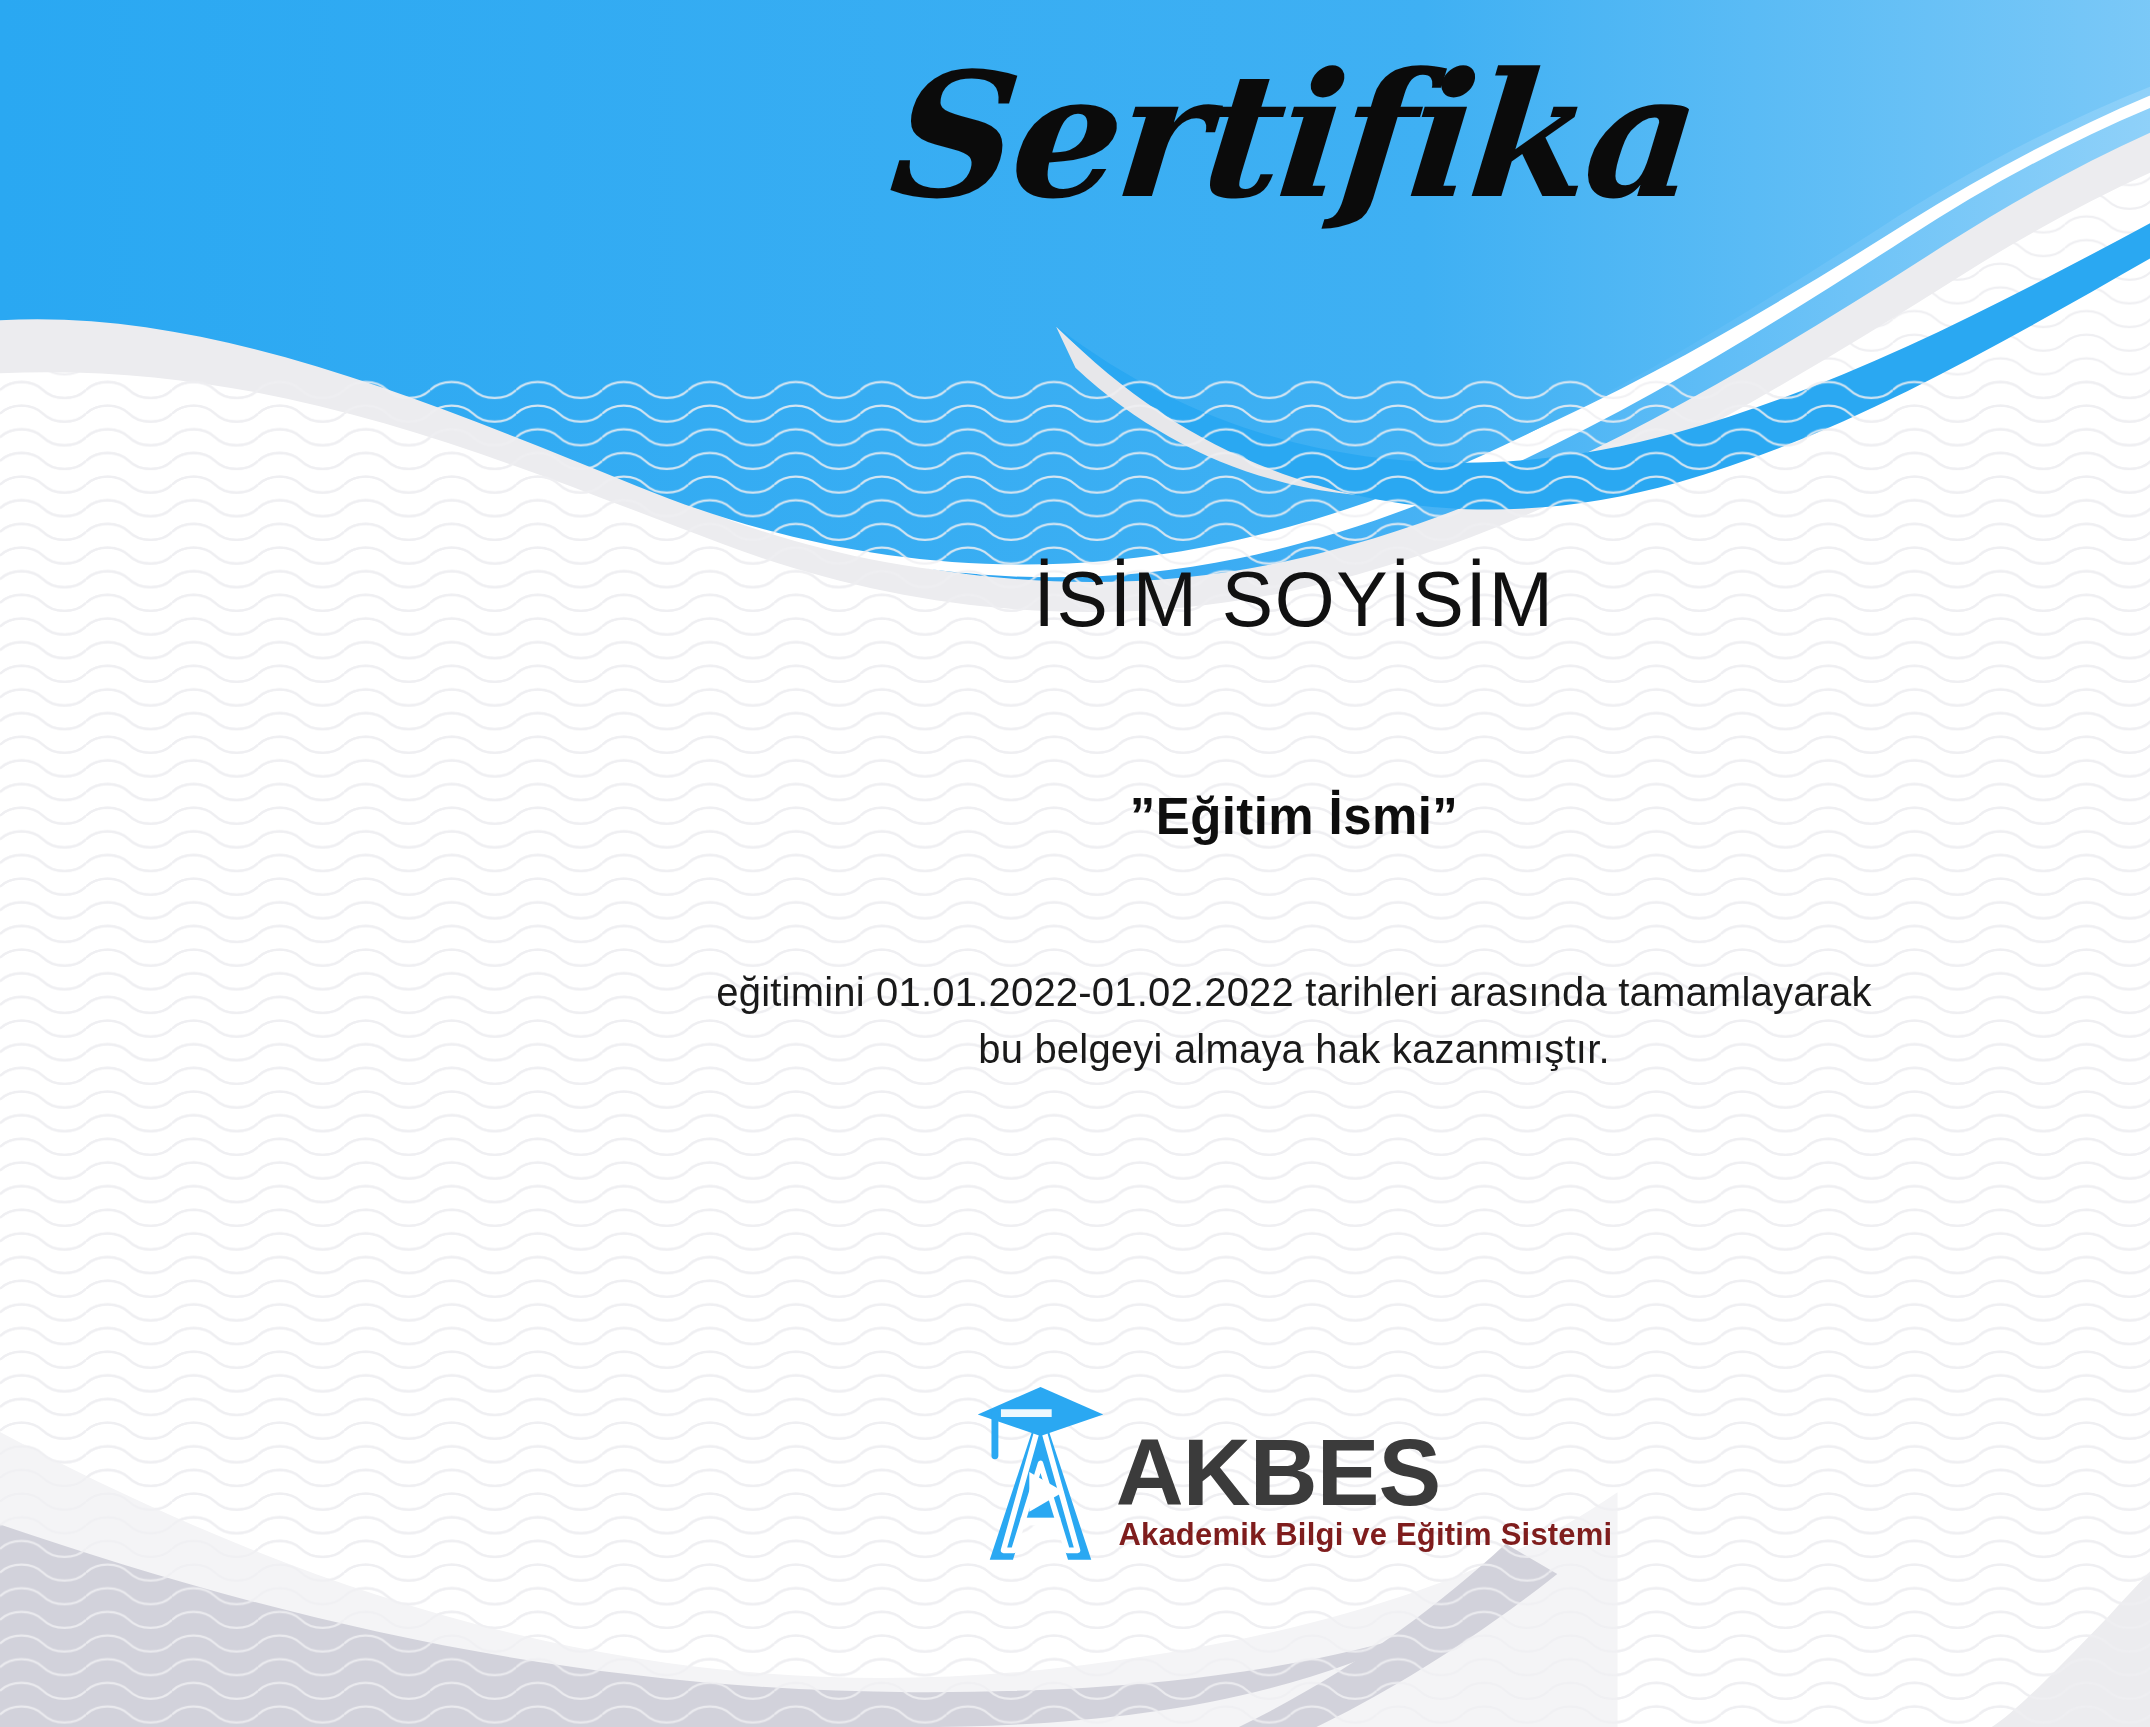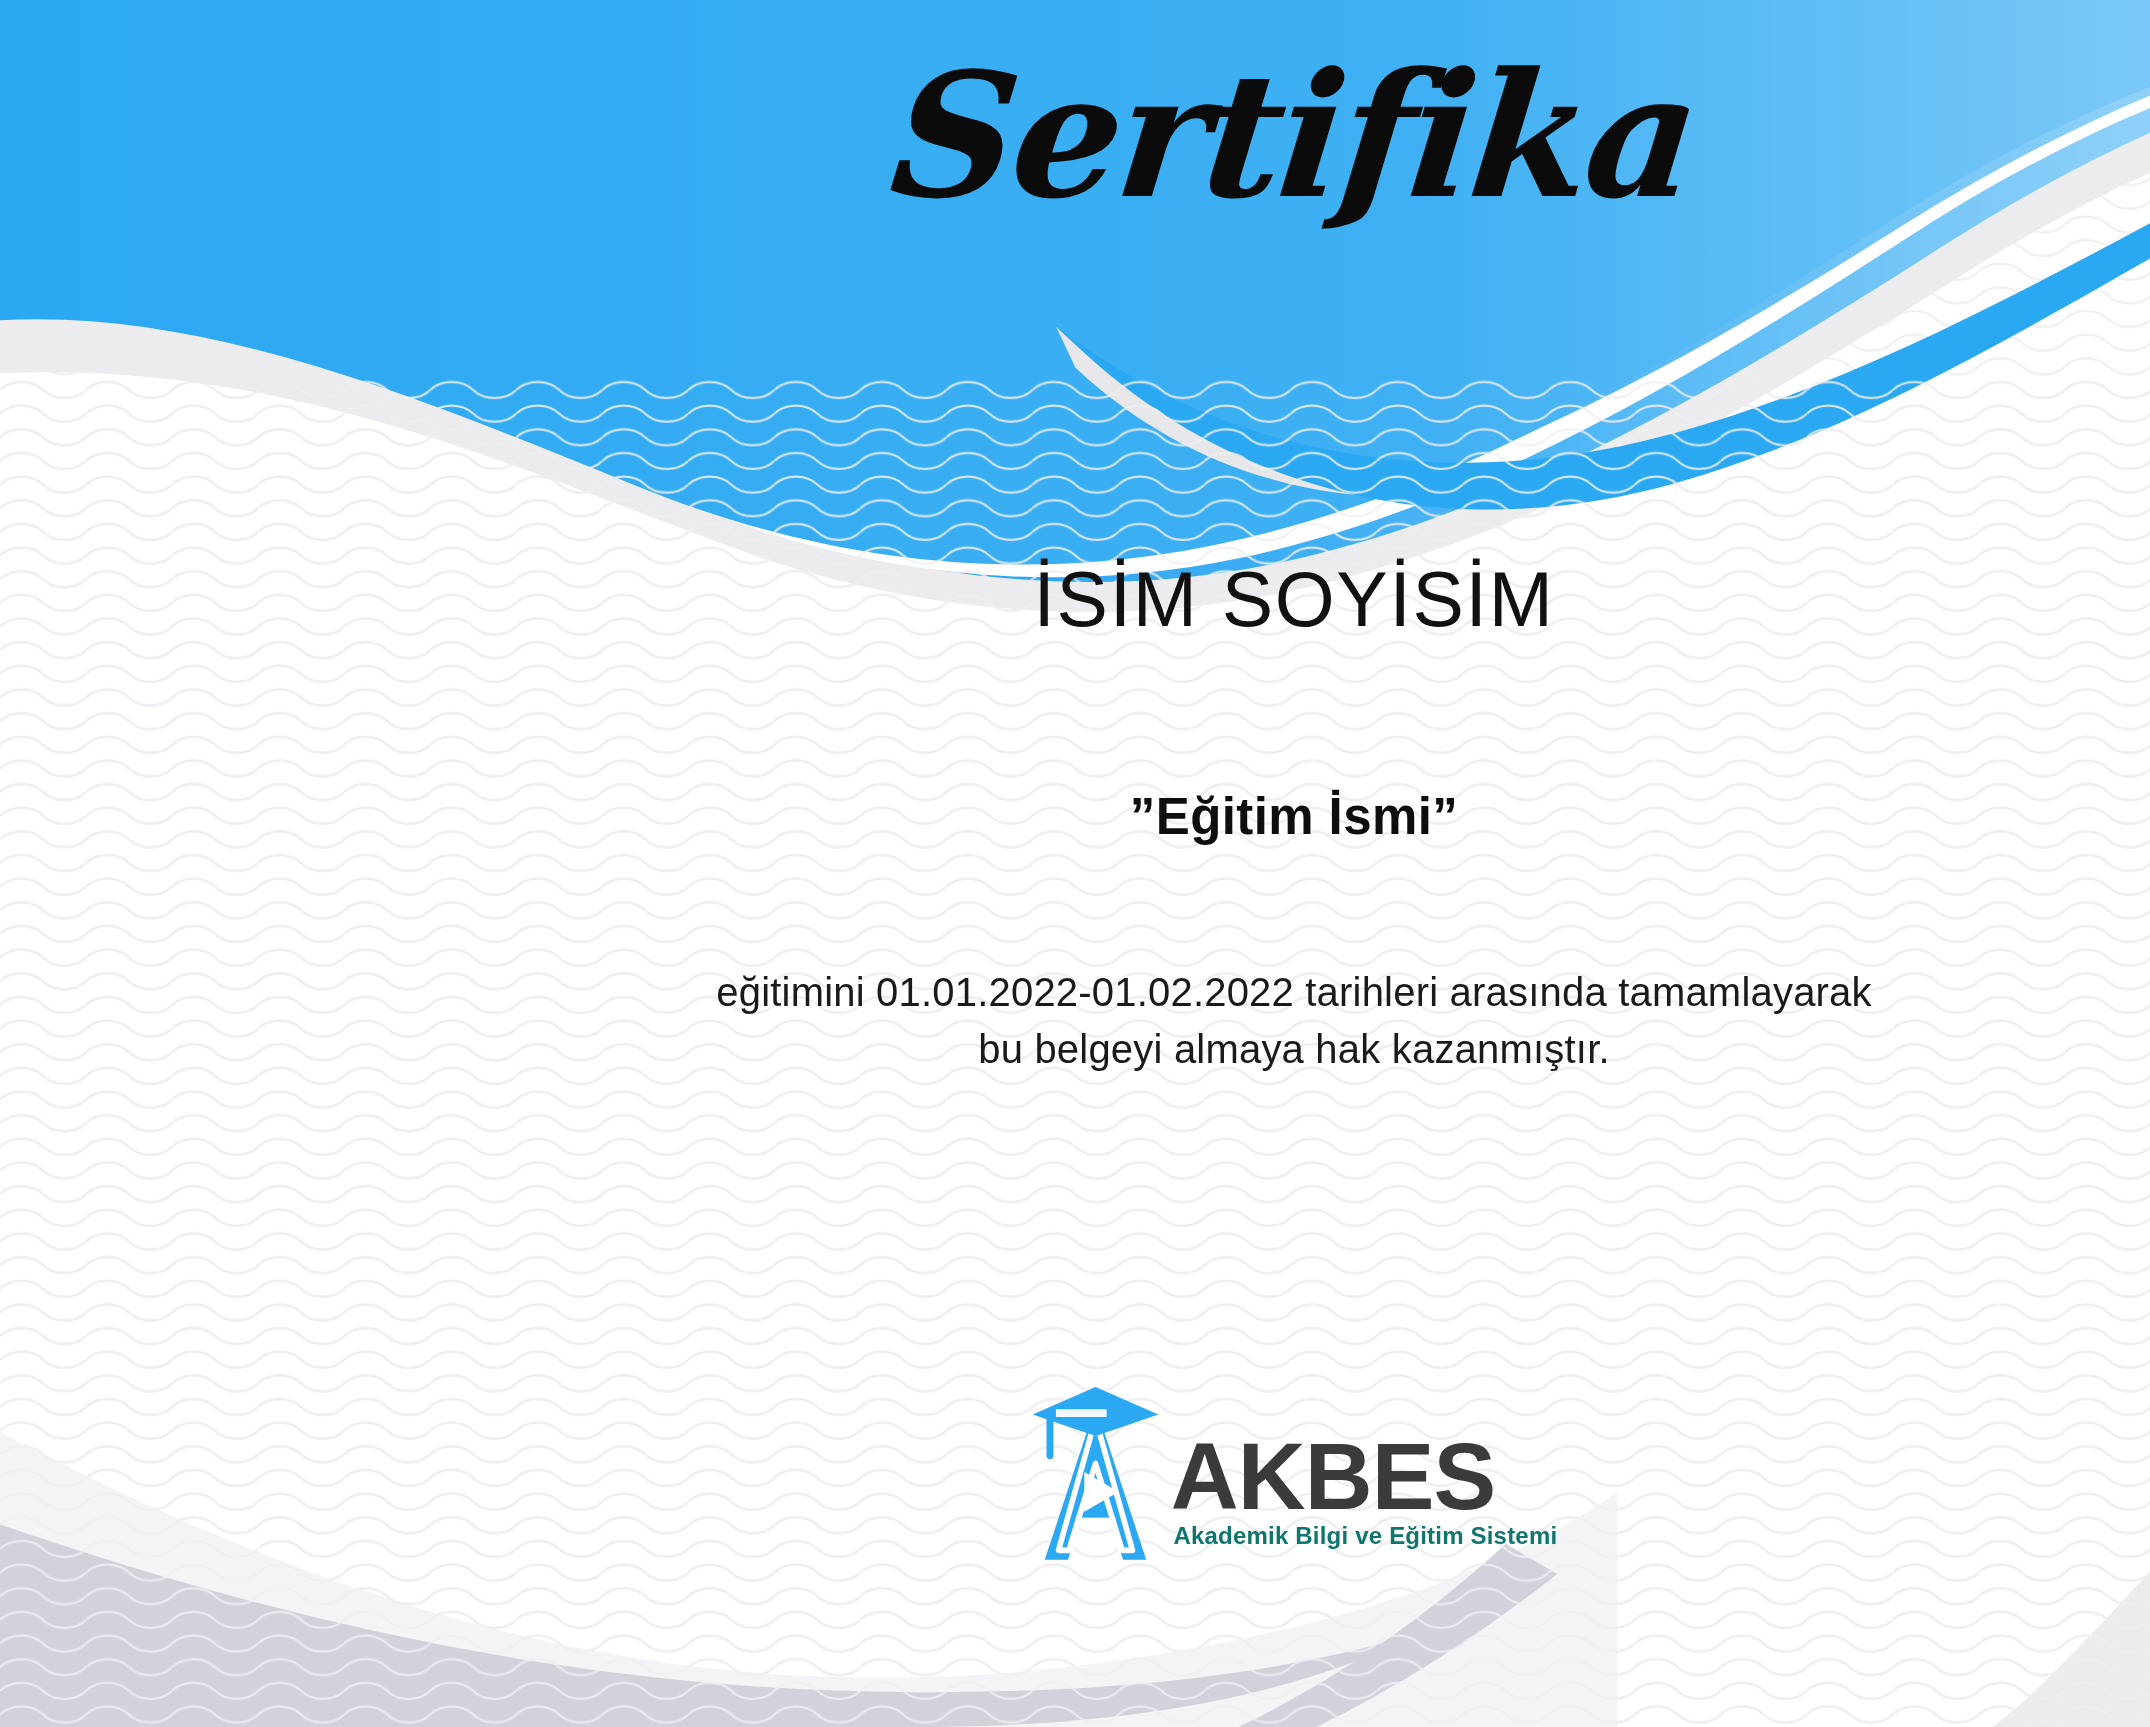--- a/index.html
+++ b/index.html
@@ -119,24 +119,24 @@
     font-family: "Liberation Sans", sans-serif;
     font-weight: 700;
     font-size: 94px;
     line-height: 0.92;
     letter-spacing: -0.9px;
     color: #3b3b3b;
   }
   .logo-tagline {
     font-family: "Liberation Sans", sans-serif;
     font-weight: 700;
-    font-size: 24px;
+    font-size: 31px;
     line-height: 1.25;
     letter-spacing: 0.2px;
-    color: #0f766e;
+    color: #7f1d1d;
     padding-left: 2.6px;
   }
 </style>
 </head>
 <body>
 
 <div id="certificate">
 
   <div class="bg-layer">
     <svg class="bg-svg" viewBox="0 0 6016 4016" preserveAspectRatio="none" xmlns="http://www.w3.org/2000/svg">

